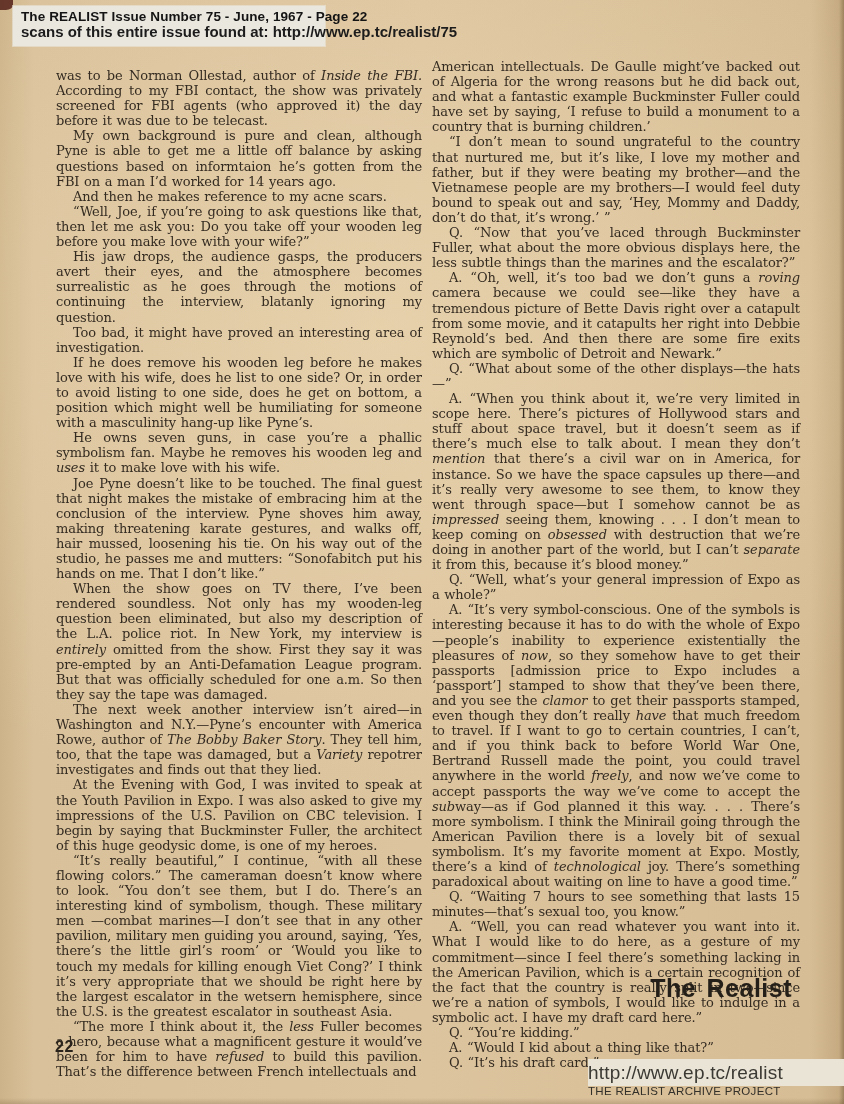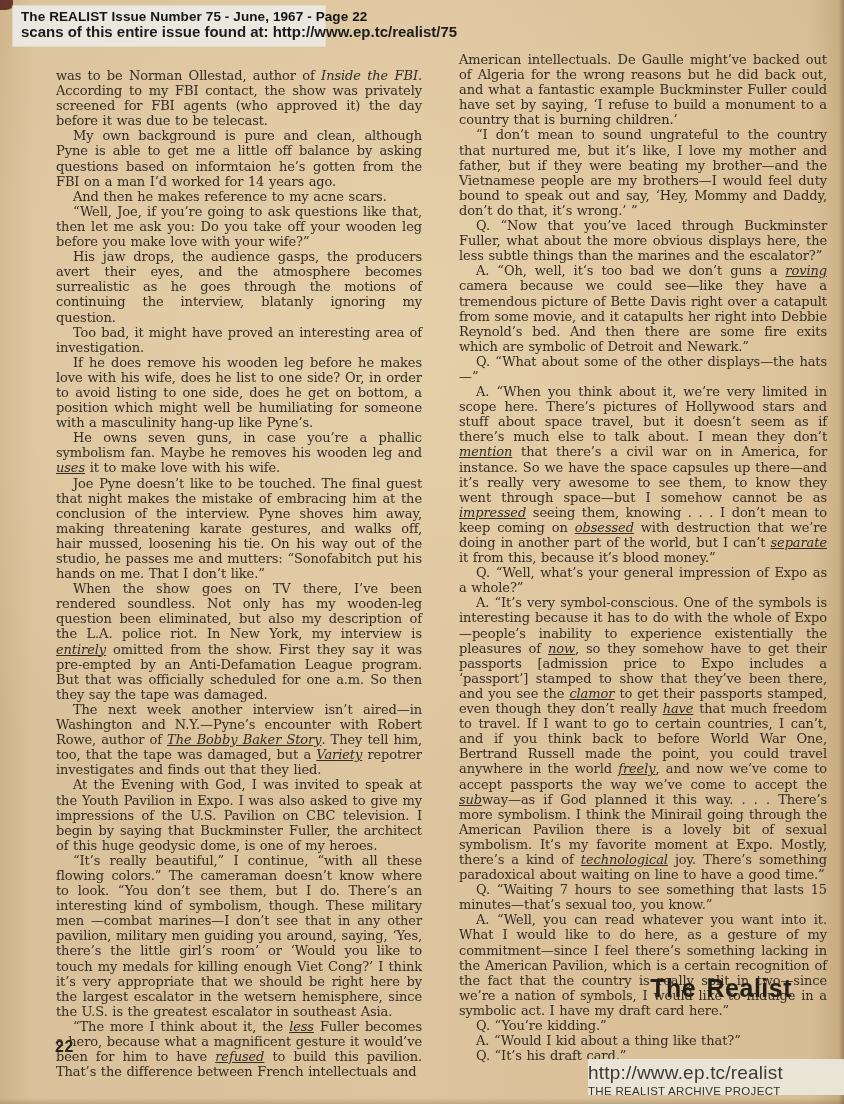--- a/index.html
+++ b/index.html
@@ -27,38 +27,38 @@
   }
   .header-line1{font-size:13.5px;font-weight:bold;letter-spacing:.1px;line-height:17px;white-space:nowrap;}
   .header-line2{font-size:15px;font-weight:bold;letter-spacing:0;line-height:14px;white-space:nowrap;color:#1c1c1c;}
 
   .col{
     position:absolute;top:68px;width:366px;
     font-size:13px;line-height:15.1px;color:#342b21;
     text-align:justify;letter-spacing:-0.1px;word-spacing:.6px;
   }
   .col-left{left:56px;}
-  .col-right{left:432px;top:52px;width:368px;margin-left:27px;}
+  .col-right{left:432px;top:59px;width:368px;}
   .col p{margin:0;text-indent:17px;}
   .col p.flush{text-indent:0;}
-  .col i{font-style:italic;text-decoration:underline;}
+  .col i{font-style:italic;}
   .col .bi{font-style:italic;font-weight:normal;}
 
   .page-number{
     position:absolute;left:55px;top:1038px;
     font-family:"Liberation Sans", sans-serif;font-weight:bold;
     font-size:16px;color:#2b241c;letter-spacing:.5px;
   }
   .realist-logo{
     position:absolute;right:52px;top:974px;
     font-family:"Liberation Sans", sans-serif;font-weight:800;
     font-size:25px;color:#241f18;letter-spacing:.5px;word-spacing:3px;
   }
   .footer-box{
-    position:absolute;left:588px;top:1059px;width:256px;height:36px;
+    position:absolute;left:588px;top:1059px;width:256px;height:27px;
     background:#e9e4d6;
     text-align:right;padding:3px 74px 0 0;box-sizing:border-box;
     font-family:"Liberation Sans", sans-serif;color:#3a372f;
   }
   .footer-url{font-size:19px;line-height:22px;color:#3c3a34;letter-spacing:.2px;white-space:nowrap;}
   .footer-project{font-size:11.5px;line-height:14px;color:#33302a;letter-spacing:.3px;white-space:nowrap;}
 </style>
 </head>
 <body>
 
@@ -75,21 +75,21 @@
     <p class="flush"><span>was to be Norman Ollestad, author of </span><span class="bi">Inside the FBI.</span><span> According to my FBI contact, the show was privately screened for FBI agents (who approved it) the day before it was due to be telecast.</span></p>
     <p><span>My own background is pure and clean, although Pyne is able to get me a little off balance by asking questions based on informtaion he’s gotten from the FBI on a man I’d worked for 14 years ago.</span></p>
     <p><span>And then he makes reference to my acne scars.</span></p>
     <p><span>“Well, Joe, if you’re going to ask questions like that, then let me ask you: Do you take off your wooden leg before you make love with your wife?”</span></p>
     <p><span>His jaw drops, the audience gasps, the producers avert their eyes, and the atmosphere becomes surrealistic as he goes through the motions of continuing the interview, blatanly ignoring my question.</span></p>
     <p><span>Too bad, it might have proved an interesting area of investigation.</span></p>
     <p><span>If he does remove his wooden leg before he makes love with his wife, does he list to one side? Or, in order to avoid listing to one side, does he get on bottom, a position which might well be humiliating for someone with a masculinity hang-up like Pyne’s.</span></p>
     <p><span>He owns seven guns, in case you’re a phallic symbolism fan. Maybe he removes his wooden leg and </span><i>uses</i><span> it to make love with his wife.</span></p>
     <p><span>Joe Pyne doesn’t like to be touched. The final guest that night makes the mistake of embracing him at the conclusion of the interview. Pyne shoves him away, making threatening karate gestures, and walks off, hair mussed, loosening his tie. On his way out of the studio, he passes me and mutters: “Sonofabitch put his hands on me. That I don’t like.”</span></p>
     <p><span>When the show goes on TV there, I’ve been rendered soundless. Not only has my wooden-leg question been eliminated, but also my description of the L.A. police riot. In New York, my interview is </span><i>entirely</i><span> omitted from the show. First they say it was pre-empted by an Anti-Defamation League program. But that was officially scheduled for one a.m. So then they say the tape was damaged.</span></p>
-    <p><span>The next week another interview isn’t aired—in Washington and N.Y.—Pyne’s encounter with Robert Rowe, author of </span><i>The Bobby Baker Story</i><span>. They tell him, too, that the tape was damaged, but a </span><i>Variety</i><span> repotrer investigates and finds out that they lied.</span></p>
+    <p><span>The next week another interview isn’t aired—in Washington and N.Y.—Pyne’s encounter with America Rowe, author of </span><i>The Bobby Baker Story</i><span>. They tell him, too, that the tape was damaged, but a </span><i>Variety</i><span> repotrer investigates and finds out that they lied.</span></p>
     <p><span>At the Evening with God, I was invited to speak at the Youth Pavilion in Expo. I was also asked to give my impressions of the U.S. Pavilion on CBC television. I begin by saying that Buckminster Fuller, the architect of this huge geodysic dome, is one of my heroes.</span></p>
     <p><span>“It’s really beautiful,” I continue, “with all these flowing colors.” The cameraman doesn’t know where to look. “You don’t see them, but I do. There’s an interesting kind of symbolism, though. These military men —combat marines—I don’t see that in any other pavilion, military men guiding you around, saying, ‘Yes, there’s the little girl’s room’ or ‘Would you like to touch my medals for killing enough Viet Cong?’ I think it’s very appropriate that we should be right here by the largest escalator in the wetsern hemisphere, since the U.S. is the greatest escalator in southeast Asia.</span></p>
     <p><span>“The more I think about it, the </span><i>less</i><span> Fuller becomes a hero, because what a magnificent gesture it would’ve been for him to have </span><i>refused</i><span> to build this pavilion. That’s the difference between French intellectuals and</span></p>
   </div>
 <div class="col col-right">
     <p class="flush"><span>American intellectuals. De Gaulle might’ve backed out of Algeria for the wrong reasons but he did back out, and what a fantastic example Buckminster Fuller could have set by saying, ‘I refuse to build a monument to a country that is burning children.’</span></p>
     <p><span>“I don’t mean to sound ungrateful to the country that nurtured me, but it’s like, I love my mother and father, but if they were beating my brother—and the Vietnamese people are my brothers—I would feel duty bound to speak out and say, ‘Hey, Mommy and Daddy, don’t do that, it’s wrong.’ ”</span></p>
     <p><span>Q. “Now that you’ve laced through Buckminster Fuller, what about the more obvious displays here, the less subtle things than the marines and the escalator?”</span></p>
     <p><span>A. “Oh, well, it‘s too bad we don’t guns a </span><i>roving</i><span> camera because we could see—like they have a tremendous picture of Bette Davis right over a catapult from some movie, and it catapults her right into Debbie Reynold’s bed. And then there are some fire exits which are symbolic of Detroit and Newark.”</span></p>
     <p><span>Q. “What about some of the other displays—the hats—”</span></p>

